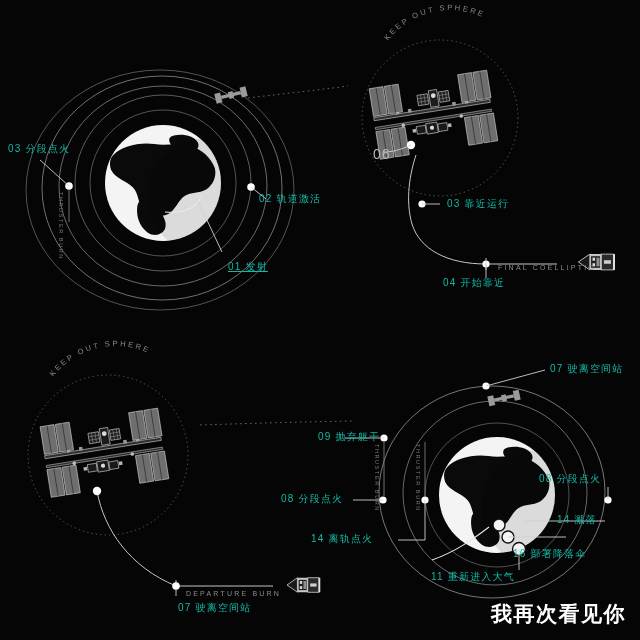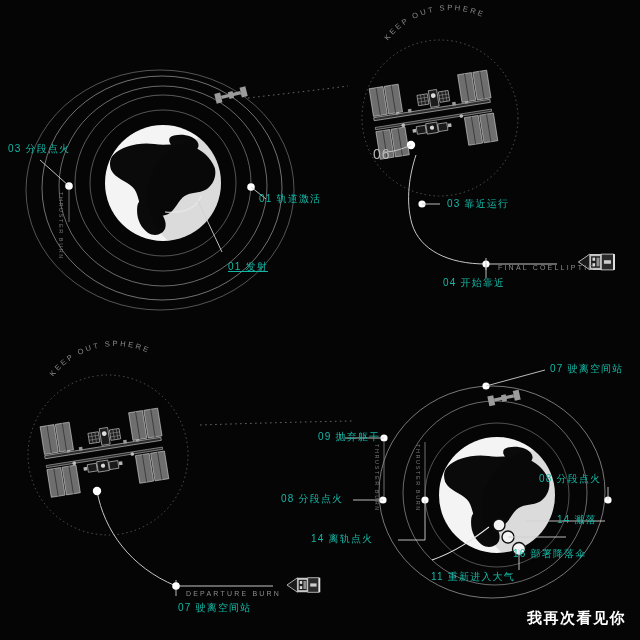--- a/index.html
+++ b/index.html
@@ -12,21 +12,21 @@
   #stage { position:absolute; inset:0; }
   svg.layer { position:absolute; top:0; left:0; width:640px; height:640px; }
 
   .cnlabel {
     position:absolute; white-space:nowrap;
     font-size:10px; letter-spacing:1.2px; color:#14b8a6;
     font-family:"Liberation Sans","DejaVu Sans",sans-serif;
   }
   .signoff {
     position:absolute; right:14px; bottom:12px;
-    font-size:15px; letter-spacing:1.5px; font-weight:bold; color:#fff;
+    font-size:21px; letter-spacing:1.5px; font-weight:bold; color:#fff;
   }
   .microcap {
     position:absolute; white-space:nowrap;
     font-size:7px; letter-spacing:2.2px; color:#8d8d8d;
     font-family:"Liberation Sans","DejaVu Sans",sans-serif;
   }
   .vcap {
     position:absolute; white-space:nowrap;
     font-size:5.5px; letter-spacing:1.6px; color:#7a7a7a;
     transform-origin:0 0; transform:rotate(90deg);
@@ -298,21 +298,21 @@
 
       <g stroke="#8a8a8a" stroke-width="0.8">
         <line x1="384" y1="442" x2="384" y2="496"></line>
         <line x1="425" y1="442" x2="425" y2="496"></line>
       </g>
     </g>
   </svg>
 
   <div class="cnlabel" style="left:8px; top:142px;">03 分段点火</div>
 
-  <div class="cnlabel" style="left:259px; top:192px;">01 轨道激活</div>
+  <div class="cnlabel" style="left:259px; top:192px;">02 轨道激活</div>
 
   <div class="cnlabel" style="left:228px; top:260px;text-decoration:underline;">01 发射</div>
 
   <div class="cnlabel" style="left:443px; top:276px;">04 开始靠近</div>
 
   <div class="cnlabel" style="left:447px; top:197px;">03 靠近运行</div>
 
   <div class="numtag" style="left:373px; top:146px;">06</div>
 
   <div class="microcap" style="left:498px; top:264px;">FINAL COELLIPTIC</div>

